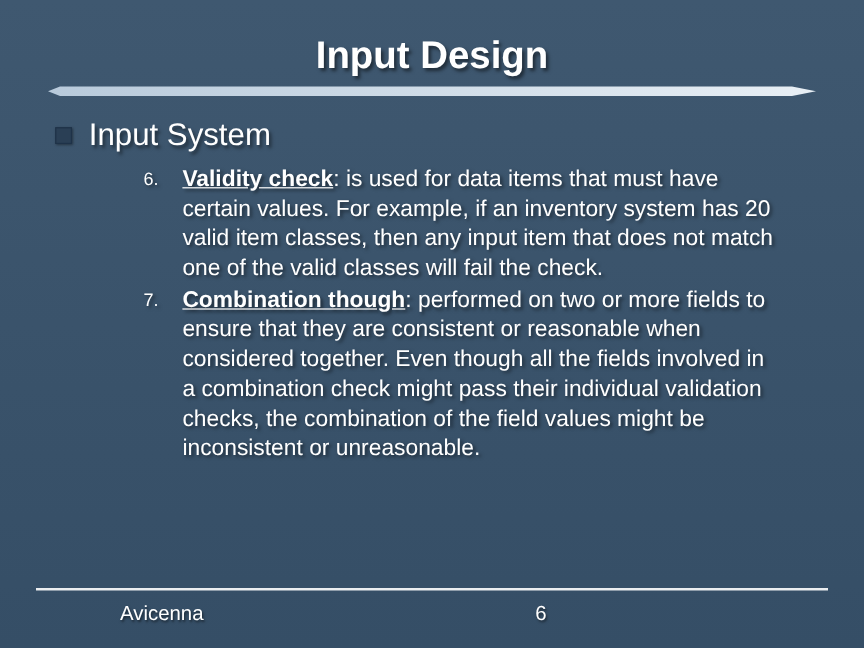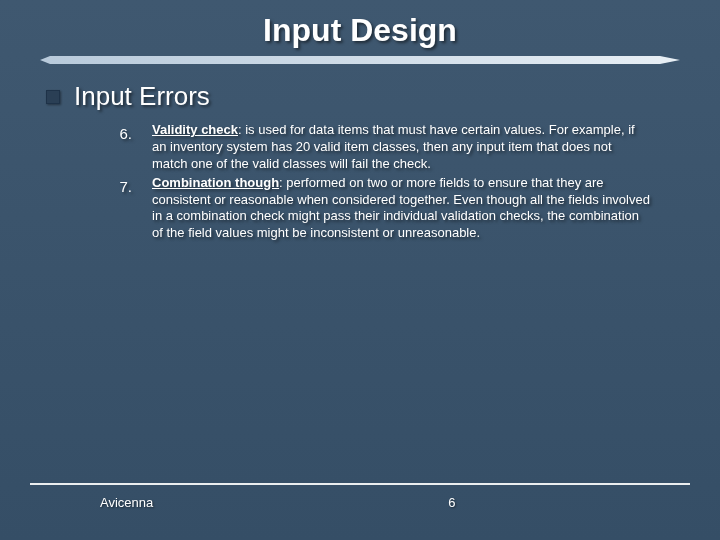--- a/index.html
+++ b/index.html
@@ -8,21 +8,21 @@
     height: 540px;
     background: linear-gradient(180deg, #3f5870 0%, #3a536b 50%, #354e66 100%);
     font-family: Verdana, Geneva, sans-serif;
     color: #ffffff;
     position: relative;
     overflow: hidden;
   }
   .slide {
     width: 100%;
     height: 100%;
-    padding: 12px 40px 0 40px;
+    padding: 28px 40px 0 40px;
     display: flex;
     flex-direction: column;
   }
   .title {
     font-size: 32px;
     font-weight: bold;
     text-align: center;
     margin-bottom: 6px;
     text-shadow: 2px 2px 3px rgba(0,0,0,0.5);
   }
@@ -63,36 +63,36 @@
     margin-bottom: 2px;
   }
   .item-num {
     font-size: 15px;
     min-width: 20px;
     text-align: right;
     padding-top: 3px;
     text-shadow: 2px 2px 3px rgba(0,0,0,0.5);
   }
   .item-body {
-    font-size: 13px;
+    font-size: 19px;
     line-height: 1.3;
     text-shadow: 2px 2px 3px rgba(0,0,0,0.5);
   }
   .item-body .term {
     font-weight: bold;
     text-decoration: underline;
   }
   .footer {
     border-top: 2px solid rgba(255,255,255,0.9);
     padding: 10px 0 14px 0;
     display: flex;
     align-items: center;
-    font-size: 13px;
+    font-size: 17px;
     text-shadow: 1px 1px 2px rgba(0,0,0,0.5);
-    margin: 16px -10px;
+    margin: 4px -10px;
   }
   .footer-left {
     width: 33%;
     padding-left: 70px;
   }
   .footer-center {
     width: 34%;
     text-align: center;
     line-height: 1.3;
   }
@@ -116,21 +116,21 @@
           <stop offset="0" stop-color="#b8cadb"></stop>
           <stop offset="1" stop-color="#e8eff5"></stop>
         </linearGradient>
       </defs>
       <polygon points="0,5 10,1 620,1 640,5 620,9 10,9" fill="url(#arrg)"></polygon>
     </svg>
   </div>
 
   <div class="subtitle-row">
     <div class="bullet-square"></div>
-    <div class="subtitle">Input Errors</div>
+    <div class="subtitle">Input System</div>
   </div>
 
   <div class="items">
     <div class="item">
       <div class="item-num">6.</div>
       <div class="item-body"><span class="term">Validity check</span><span>: is used for data items that must have certain values. For example, if an inventory system has 20 valid item classes, then any input item that does not match one of the valid classes will fail the check.</span></div>
     </div>
     <div class="item">
       <div class="item-num">7.</div>
       <div class="item-body"><span class="term">Combination though</span><span>: performed on two or more fields to ensure that they are consistent or reasonable when considered together. Even though all the fields involved in a combination check might pass their individual validation checks, the combination of the field values might be inconsistent or unreasonable.</span></div>

